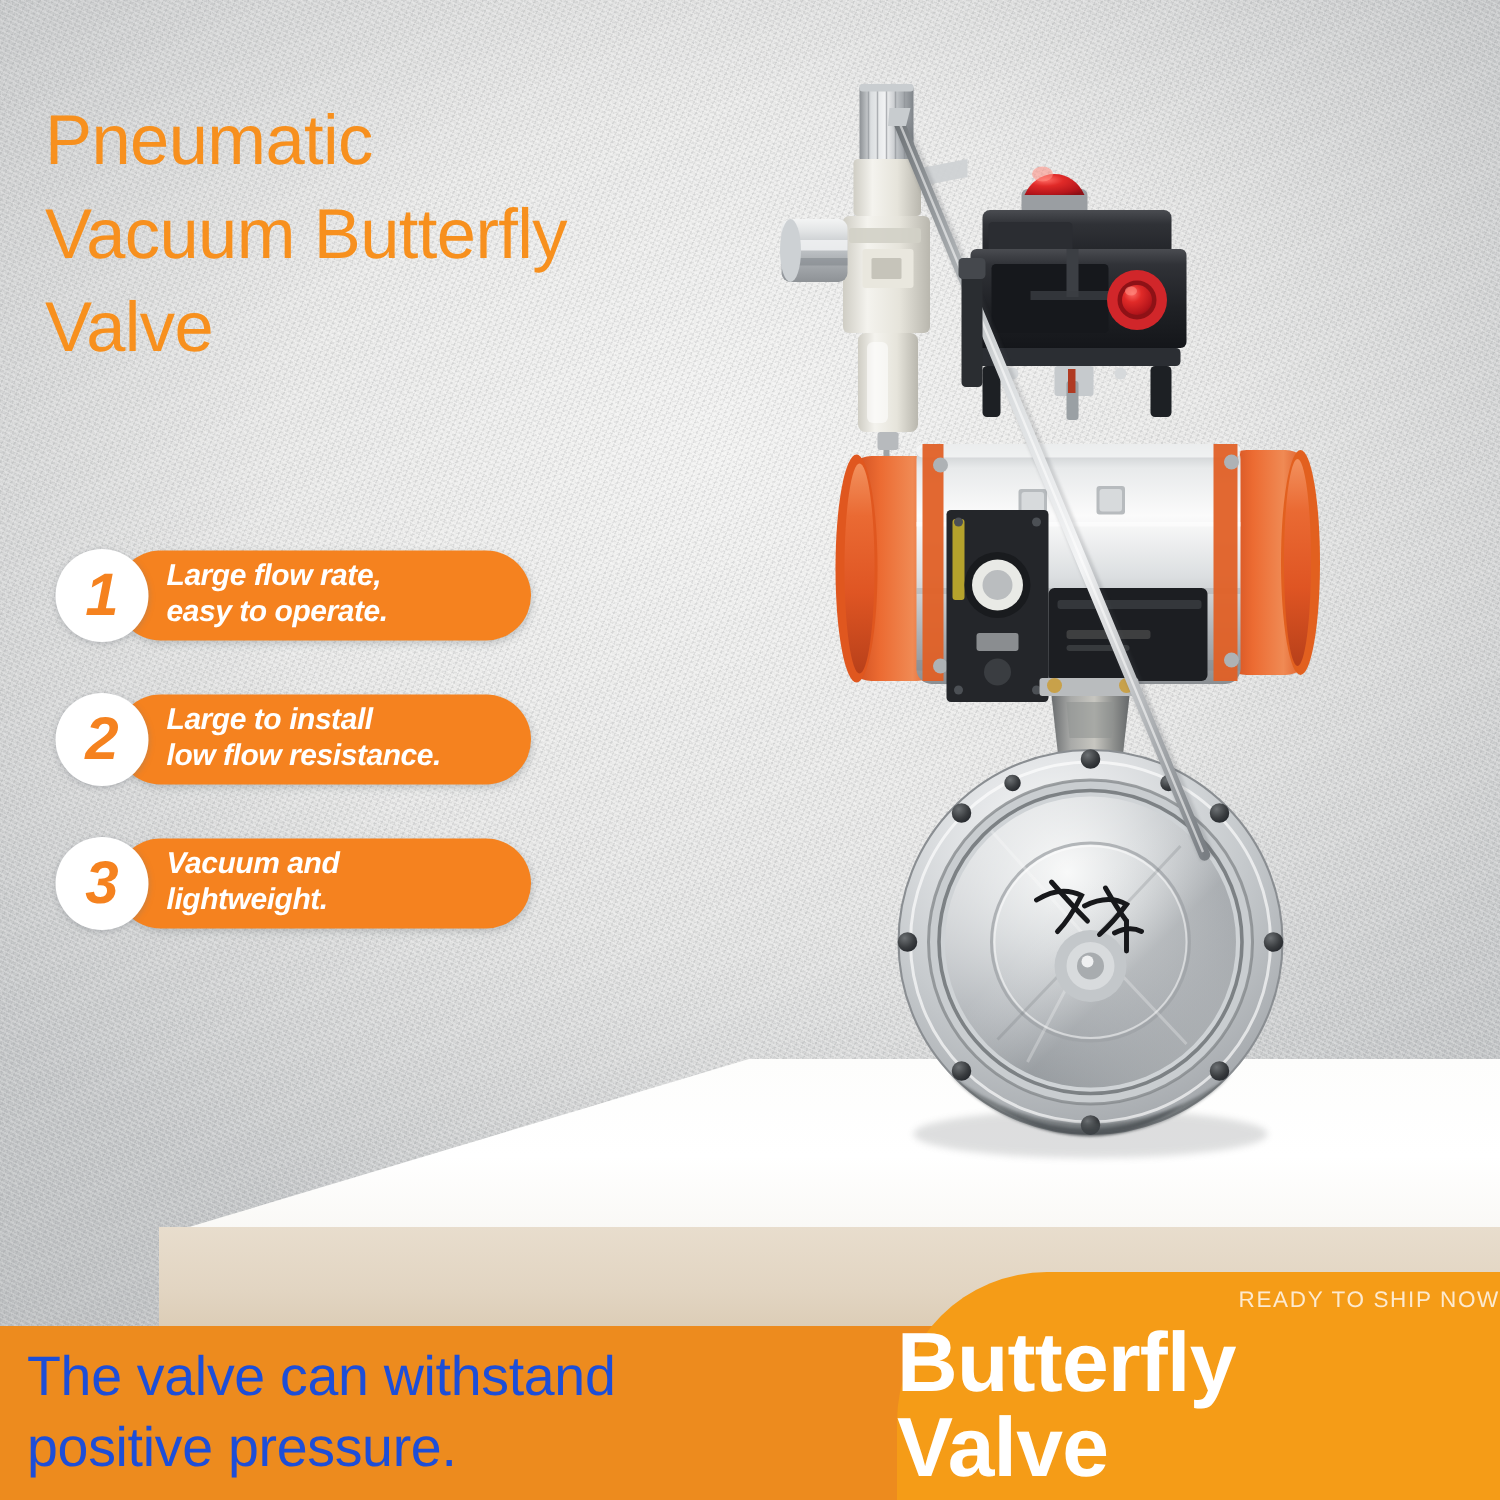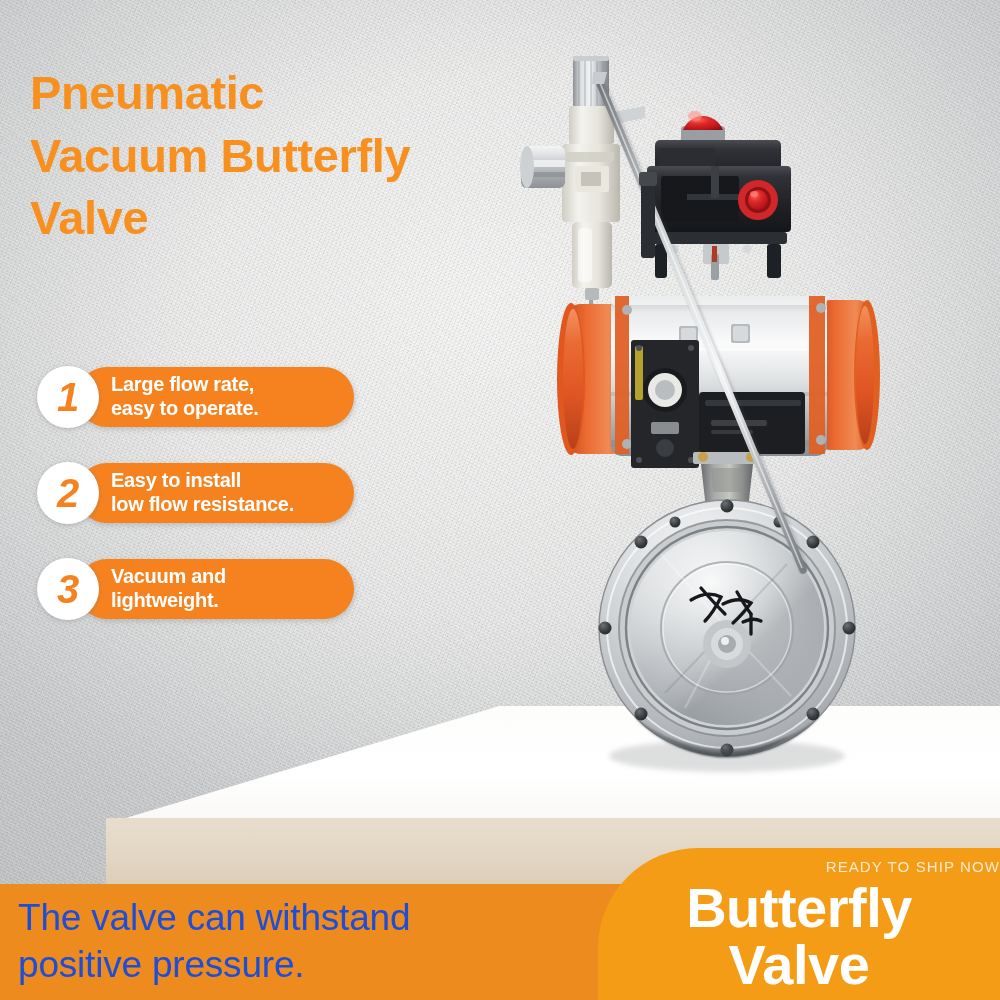--- a/index.html
+++ b/index.html
@@ -65,21 +65,21 @@
     filter: blur(3px);
   }
 
   
   .headline {
     position: absolute;
     left: 30px; top: 62px;
     width: 520px;
     color: #f7901e;
     font-size: 47px;
-    font-weight: 700;
+    font-weight: 400;
     line-height: 1.33;
     letter-spacing: -.4px;
     white-space: pre-line;
   }
 
   
   .features {
     position: absolute;
     left: 37px; top: 364px;
     width: 330px;
@@ -116,20 +116,21 @@
     justify-content: center;
     line-height: 1;
   }
   .pill-text {
     position: relative;
     z-index: 3;
     margin-left: 12px;
     color: #ffffff;
     font-size: 20px;
     font-weight: 700;
+    font-style: italic;
     line-height: 1.18;
     white-space: pre-line;
     letter-spacing: -.3px;
   }
 
   
   .bottom-bar {
     position: absolute;
     left: 0; top: 884px;
     width: 1000px; height: 116px;
@@ -160,21 +161,20 @@
     text-align: right;
     color: #fdeacf;
     font-size: 15px;
     letter-spacing: 1.1px;
     font-weight: 400;
   }
   .ship-title {
     position: absolute;
     left: 0; top: 31px;
     width: 402px;
-    text-align: center;
     color: #ffffff;
     font-size: 56px;
     font-weight: 700;
     line-height: 1.02;
     white-space: pre-line;
     letter-spacing: -.5px;
   }
 
   
   .product {
@@ -517,21 +517,21 @@
     <div class="pill">
       <div class="pill-bar"></div>
       <div class="pill-num">1</div>
       <div class="pill-text">Large flow rate,
 easy to operate.</div>
     </div>
 
     <div class="pill">
       <div class="pill-bar"></div>
       <div class="pill-num">2</div>
-      <div class="pill-text">Easy to install
+      <div class="pill-text">Large to install
 low flow resistance.</div>
     </div>
 
     <div class="pill">
       <div class="pill-bar"></div>
       <div class="pill-num">3</div>
       <div class="pill-text">Vacuum and
 lightweight.</div>
     </div>
 

